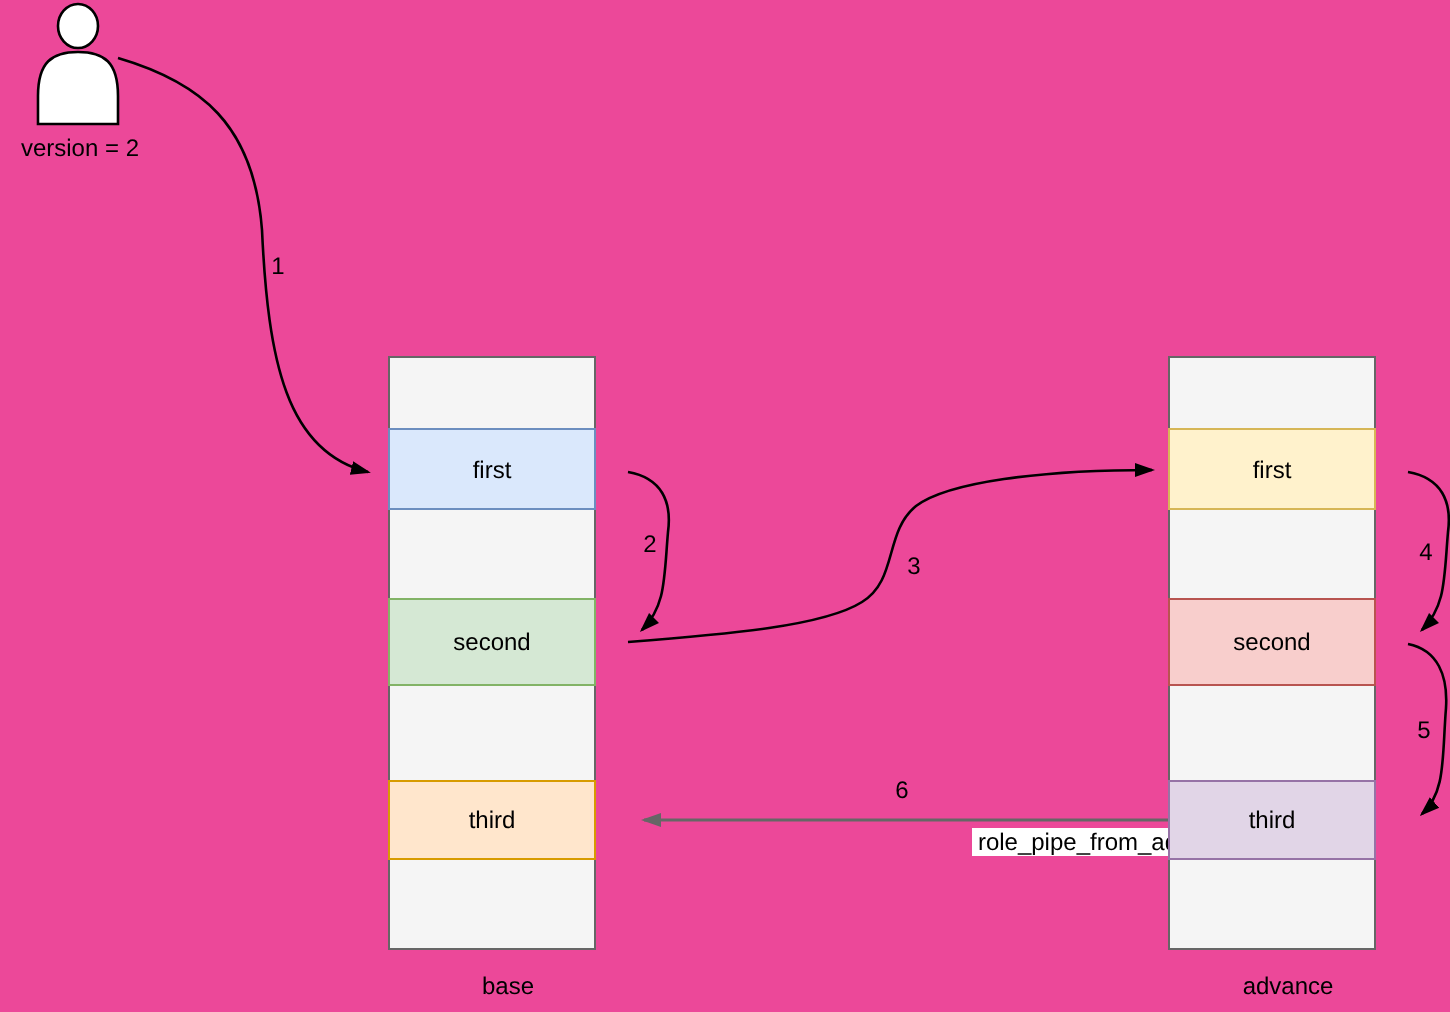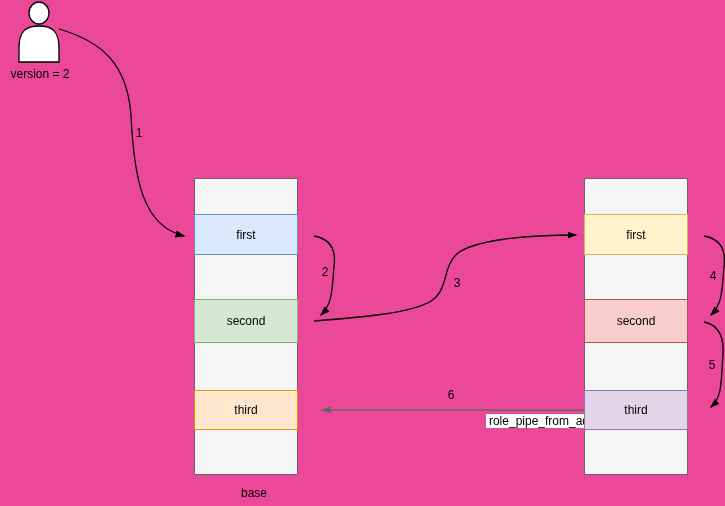--- a/index.html
+++ b/index.html
@@ -91,20 +91,21 @@
     <div class="row r2"></div>
     <div class="row r3 colored c-red">
       <span>second</span>
     </div>
     <div class="row r4"></div>
     <div class="row r5 colored c-purple">
       <span>third</span>
     </div>
     <div class="row r6"></div>
   </div>
+  <div class="table-title" style="left:584px;">advance</div>
 
   <div class="label" style="left:131px;top:126px;width:16px;">1</div>
   <div class="label" style="left:317px;top:265px;width:16px;">2</div>
   <div class="label" style="left:449px;top:276px;width:16px;">3</div>
   <div class="label" style="left:705px;top:269px;width:16px;">4</div>
   <div class="label" style="left:704px;top:358px;width:16px;">5</div>
   <div class="label" style="left:443px;top:388px;width:16px;">6</div>
 
   <div class="label edge-label" style="left:486px;top:414px;width:136px;">role_pipe_from_advance</div>
 

